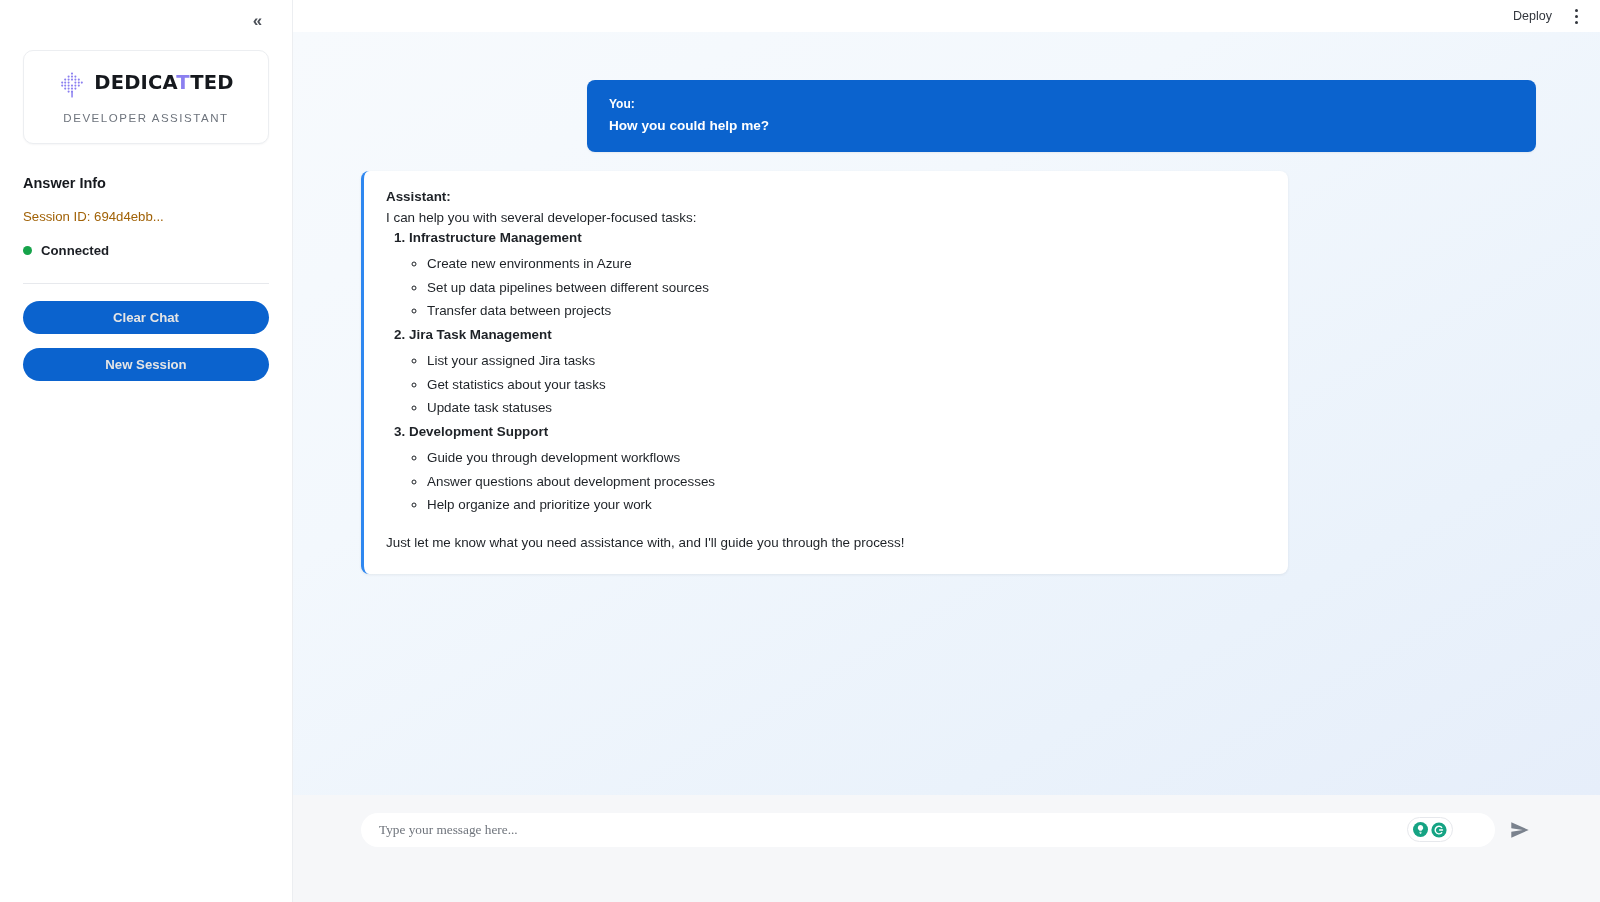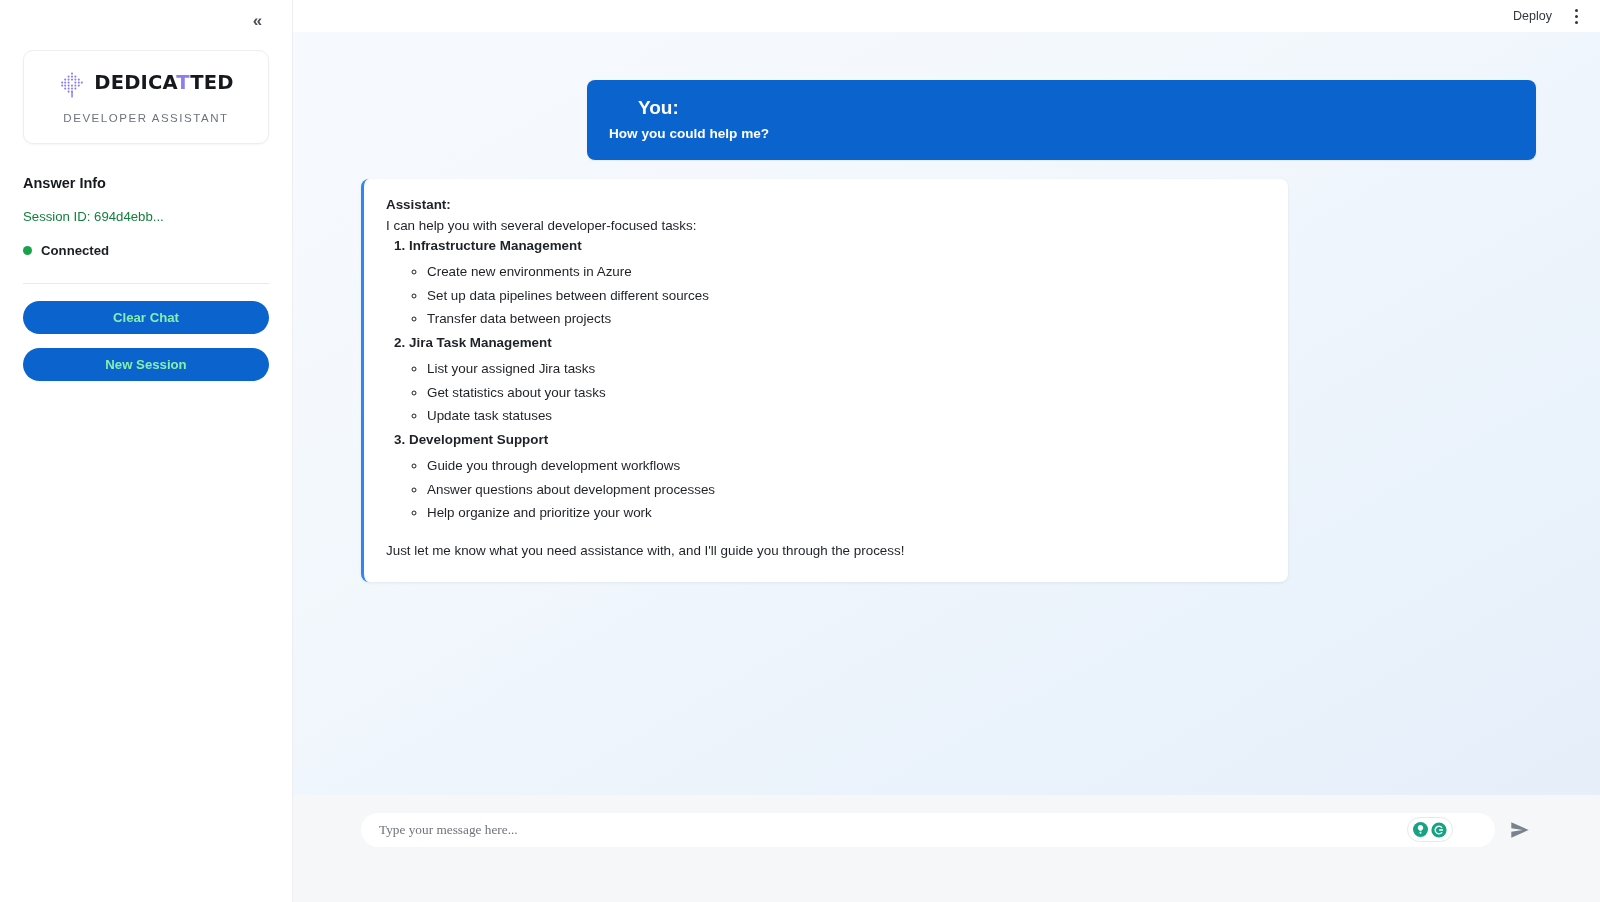--- a/index.html
+++ b/index.html
@@ -84,21 +84,21 @@
 
   .session-title {
     margin-top: 31px;
     font-size: 14.5px;
     font-weight: 700;
     color: #16191e;
   }
   .session-id {
     margin-top: 18px;
     font-size: 13.2px;
-    color: #15803d;
+    color: #a16207;
     font-weight: 400;
   }
   .conn-row {
     margin-top: 19px;
     display: flex;
     align-items: center;
     gap: 9px;
   }
   .conn-dot {
     width: 9px; height: 9px;
@@ -119,21 +119,21 @@
     background: #e7e9ed;
     width: 100%;
   }
 
   .btn-pill {
     margin-top: 17px;
     width: 100%;
     height: 33px;
     border-radius: 17px;
     background: #0b63ce;
-    color: #86efac;
+    color: #e5e5e5;
     font-size: 13.2px;
     font-weight: 700;
     border: none;
     display: flex;
     align-items: center;
     justify-content: center;
     cursor: pointer;
     font-family: "Liberation Sans", sans-serif;
   }
   .btn-pill.second { margin-top: 14px; }
@@ -184,24 +184,23 @@
   .msg-user {
     background: #0b63ce;
     border-radius: 8px;
     margin-left: 226px;
     margin-right: 0;
     padding: 17px 22px 19px 22px;
     color: #ffffff;
     box-shadow: 0 1px 2px rgba(16,24,40,0.06);
   }
   .msg-user .who {
-    font-size: 19px;
+    font-size: 12px;
     font-weight: 700;
     margin-bottom: 7px;
-    margin-left: 29px;
   }
   .msg-user .body {
     font-size: 13.6px;
     font-weight: 700;
   }
 
   .msg-assistant {
     margin-top: 19px;
     margin-right: 248px;
     background: #ffffff;

